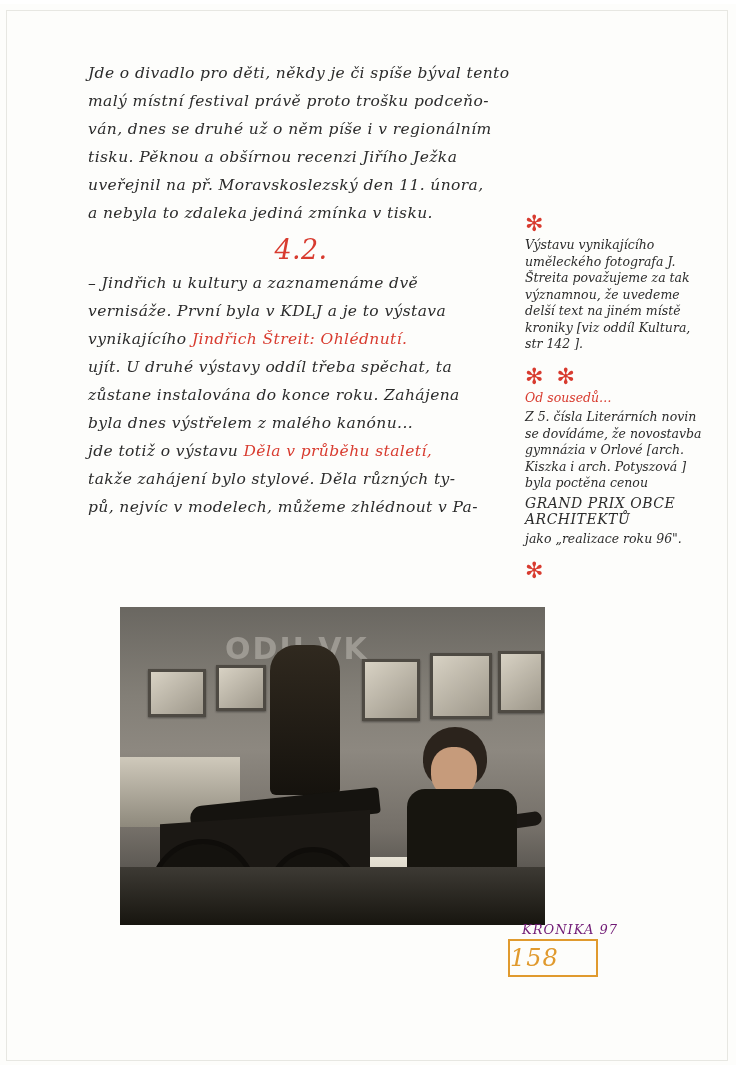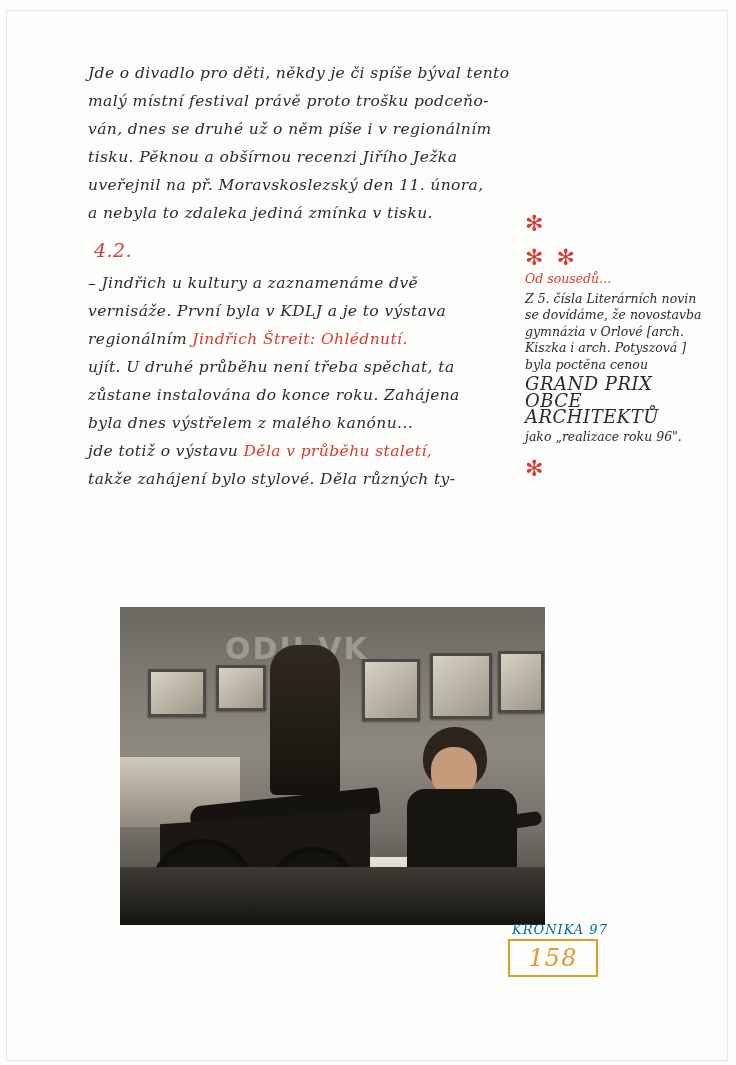--- a/index.html
+++ b/index.html
@@ -48,24 +48,25 @@
   .main-line {
     font-size: 15.5px;
     line-height: 28px;
     white-space: nowrap;
   }
 
   .red     { color: #d83b2f; }
 
   
   #date-heading {
-    font-size: 19px;
+    font-size: 27px;
     line-height: 34px;
     color: #d83b2f;
     margin: 6px 0 2px 6px;
+    text-align: center;
   }
 
   
   #photo {
     position: absolute;
     left: 80px;
     top: 587px;
     width: 425px;
     height: 318px;
     overflow: hidden;
@@ -196,48 +197,49 @@
     font-style: italic;
     font-size: 12.5px;
     line-height: 16.5px;
     color: #2b2b2b;
     margin-top: 3px;
   }
   .margin-note.red { color: #d83b2f; }
   .margin-note.small { font-size: 11.5px; line-height: 15px; }
   .gap { height: 14px; }
   .caps {
-    font-size: 18px;
+    font-size: 14px;
     letter-spacing: 0.5px;
     font-style: italic;
   }
 
   
   #footer {
     position: absolute;
     left: 508px;
     top: 918px;
     width: 110px;
   }
   #kronika-label {
     font-family: "DejaVu Serif", serif;
     font-style: italic;
     font-size: 13px;
-    color: #0369a1;
+    color: #701a75;
     letter-spacing: 1px;
     margin-left: 4px;
+    text-align: right;
   }
   #page-number-box {
     margin-top: 2px;
     width: 86px;
     height: 34px;
     border: 2px solid #e09a2e;
     display: flex;
     align-items: center;
-    justify-content: center;
+    justify-content: flex-start;
   }
   #page-number {
     font-family: "DejaVu Serif", serif;
     font-style: italic;
     font-size: 24px;
     color: #e09a2e;
     letter-spacing: 1px;
   }
 </style>
 </head>
@@ -254,32 +256,35 @@
     <div class="hand main-line">tisku. Pěknou a obšírnou recenzi Jiřího Ježka</div>
     <div class="hand main-line">uveřejnil na př. Moravskoslezský den 11. února,</div>
     <div class="hand main-line">a nebyla to zdaleka jediná zmínka v tisku.</div>
 
     <div class="hand" id="date-heading">4.2.</div>
 
     <div class="hand main-line">– Jindřich u kultury a zaznamenáme dvě</div>
     <div class="hand main-line">vernisáže. První byla v KDLJ a je to výstava</div>
 
     <div class="hand main-line">
-      <span>regionálním </span><span class="red">Jindřich Štreit: Ohlédnutí.</span>
-    </div>
-
-    <div class="hand main-line">ujít. U druhé průběhu není třeba spěchat, ta</div>
+      <span>vynikajícího </span><span class="red">Jindřich Štreit: Ohlédnutí.</span>
+    </div>
+
+    <div class="hand main-line">ujít. U druhé výstavy oddíl třeba spěchat, ta</div>
     <div class="hand main-line">zůstane instalována do konce roku. Zahájena</div>
     <div class="hand main-line">byla dnes výstřelem z malého kanónu...</div>
 
     <div class="hand main-line">
       <span>jde totiž o výstavu </span><span class="red">Děla v průběhu staletí,</span>
     </div>
 
     <div class="hand main-line">takže zahájení bylo stylové. Děla různých ty-</div>
+    <div class="hand main-line">
+      <span>pů, nejvíc v modelech, můžeme zhlédnout v Pa-</span>
+    </div>
   </div>
 
   <figure id="photo">
     <div class="wall"></div>
     <div class="ghost-text">ODU VK</div>
 
     <div class="frame" style="left:28px; top:62px; width:52px; height:42px;">
         <i></i>
       </div>
     <div class="frame" style="left:96px; top:58px; width:44px; height:40px;">
@@ -318,20 +323,21 @@
       <div class="wheel w1"></div>
       <div class="wheel w2"></div>
     </div>
 
     <div class="floor"></div>
   </figure>
 
   <aside id="margin-column">
 
     <div class="star">✻</div>
+    <div class="margin-note">Výstavu vynikajícího uměleckého fotografa J. Štreita považujeme za tak významnou, že uvedeme delší text na jiném místě kroniky [viz oddíl Kultura, str 142 ].</div>
 
     <div class="gap"></div>
 
     <div class="star">✻ ✻</div>
     <div class="margin-note red">Od sousedů…</div>
     <div class="margin-note">Z 5. čísla Literárních novin se dovídáme, že novostavba gymnázia v Orlové [arch. Kiszka i arch. Potyszová ] byla poctěna cenou</div>
     <div class="margin-note caps">GRAND PRIX OBCE ARCHITEKTŮ</div>
     <div class="margin-note">jako „realizace roku 96".</div>
 
     <div class="gap"></div>

